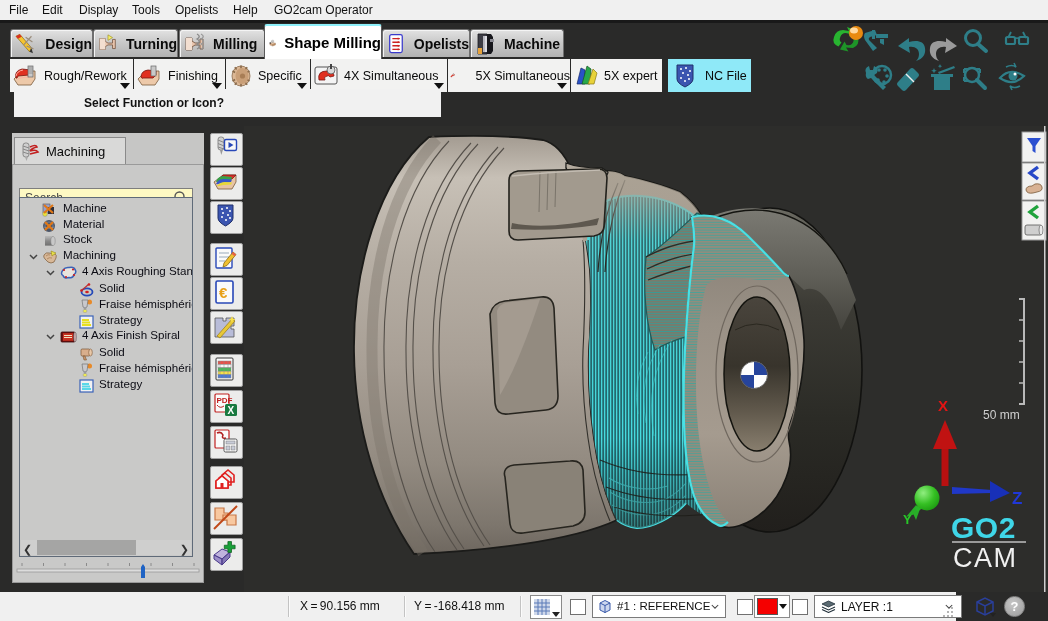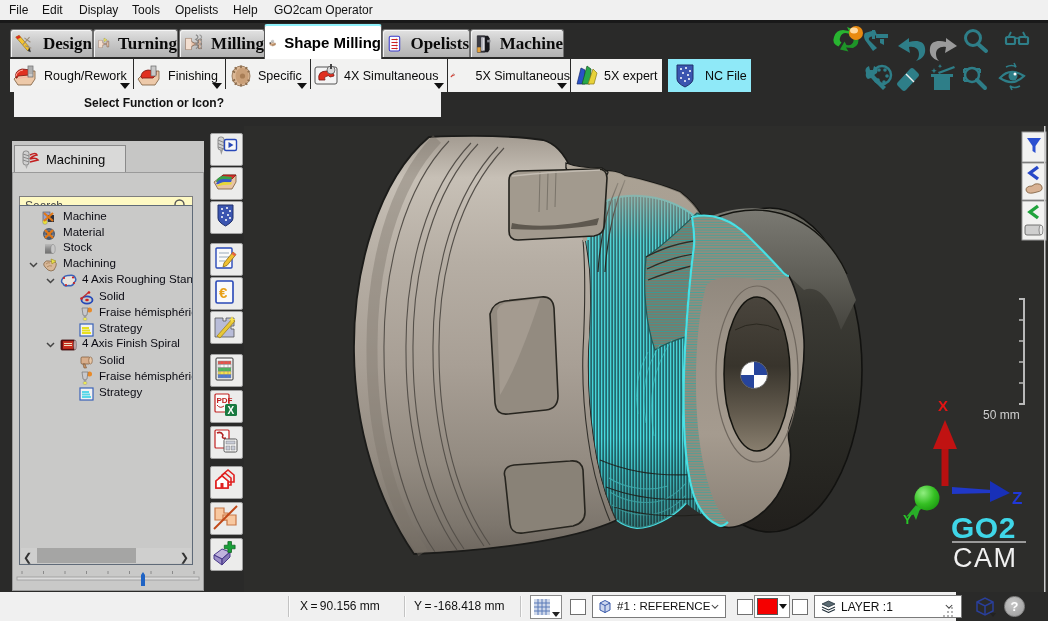--- a/index.html
+++ b/index.html
@@ -3,34 +3,34 @@
 <meta charset="utf-8">
 <style>
 html,body{margin:0;padding:0;}
 body{width:1048px;height:621px;position:relative;overflow:hidden;background:#2a2a29;font-family:"Liberation Sans",sans-serif;-webkit-font-smoothing:antialiased;}
 .abs{position:absolute;}
 
 #menubar{left:0;top:0;width:1048px;height:20px;background:#f0f0f0;}
 #menubar span{position:absolute;top:3px;font-size:12px;color:#111;}
 
 .tab{position:absolute;top:29px;height:27px;background:linear-gradient(#e2e2e2,#c9c9c9 45%,#b2b2b2);border:1px solid #707070;border-bottom:none;border-radius:3px 3px 0 0;box-shadow:inset 1px 1px 0 #f4f4f4;display:flex;align-items:center;}
-.tab .tl{font-size:17px;font-weight:bold;color:#0a0a0a;white-space:nowrap;font-family:Liberation Serif, serif;}
+.tab .tl{font-size:14px;font-weight:bold;color:#0a0a0a;white-space:nowrap;}
 #tabactive{position:absolute;top:24px;height:33px;background:#fff;border:1px solid #5a5a5a;border-bottom:none;border-top:2px solid #8ff0fa;border-radius:3px 3px 0 0;display:flex;align-items:center;z-index:3;}
 #tabactive .tl{font-size:15px;font-weight:bold;color:#000;white-space:nowrap;}
 
 .rbtn{position:absolute;top:59px;height:33px;background:#f2f2f1;display:flex;align-items:center;}
 .rbtn .tl{font-size:12.5px;color:#0a0a0a;white-space:nowrap;}
 .rbtn .dar{position:absolute;right:3px;bottom:3px;width:0;height:0;border-left:5px solid transparent;border-right:5px solid transparent;border-top:6px solid #111;}
 
 #cmdbar{left:14px;top:89px;width:427px;height:28px;background:#f1f1f1;}
 #cmdtext{position:absolute;left:0;top:0;width:280px;height:28px;line-height:28px;text-align:center;font-size:12px;font-weight:bold;color:#111;}
 #combo{position:absolute;left:279px;top:2px;width:146px;height:23px;background:#fff;border:1px solid #767676;}
 #combo .ph{position:absolute;left:6px;top:4px;font-size:12.5px;color:#9a9a9a;}
 
-#lpanel{left:12px;top:133px;width:192px;height:436px;background:#c6c6c5;margin-top:8px;}
+#lpanel{left:12px;top:133px;width:192px;height:436px;background:#c6c6c5;}
 #ltab{position:absolute;left:2px;top:4px;width:110px;height:27px;background:#d9d9d8;border:1px solid #8a8a8a;border-bottom:none;display:flex;align-items:center;}
 #lbody{position:absolute;left:0px;top:31px;width:190px;height:417px;border:1px solid #9a9a9a;background:#c9c9c8;}
 #searchbox{position:absolute;left:6px;top:23px;width:172px;height:17px;background:#fef9c3;border:1px solid #7e7e7e;}
 #searchbox span{position:absolute;left:5px;top:2px;font-size:12px;color:#4d4d4d;}
 #treebox{position:absolute;left:6px;top:32px;width:172px;height:358px;border:1px solid #5f6a78;background:#c9c9c8;overflow:hidden;}
 .trow{position:absolute;font-size:12px;color:#0c0c14;white-space:nowrap;}
 
 #hscroll{position:absolute;left:1px;bottom:1px;width:170px;height:15px;background:#cfcfce;}
 #hthumb{position:absolute;left:16px;top:0px;width:99px;height:15px;background:#a5a5a4;}
 

